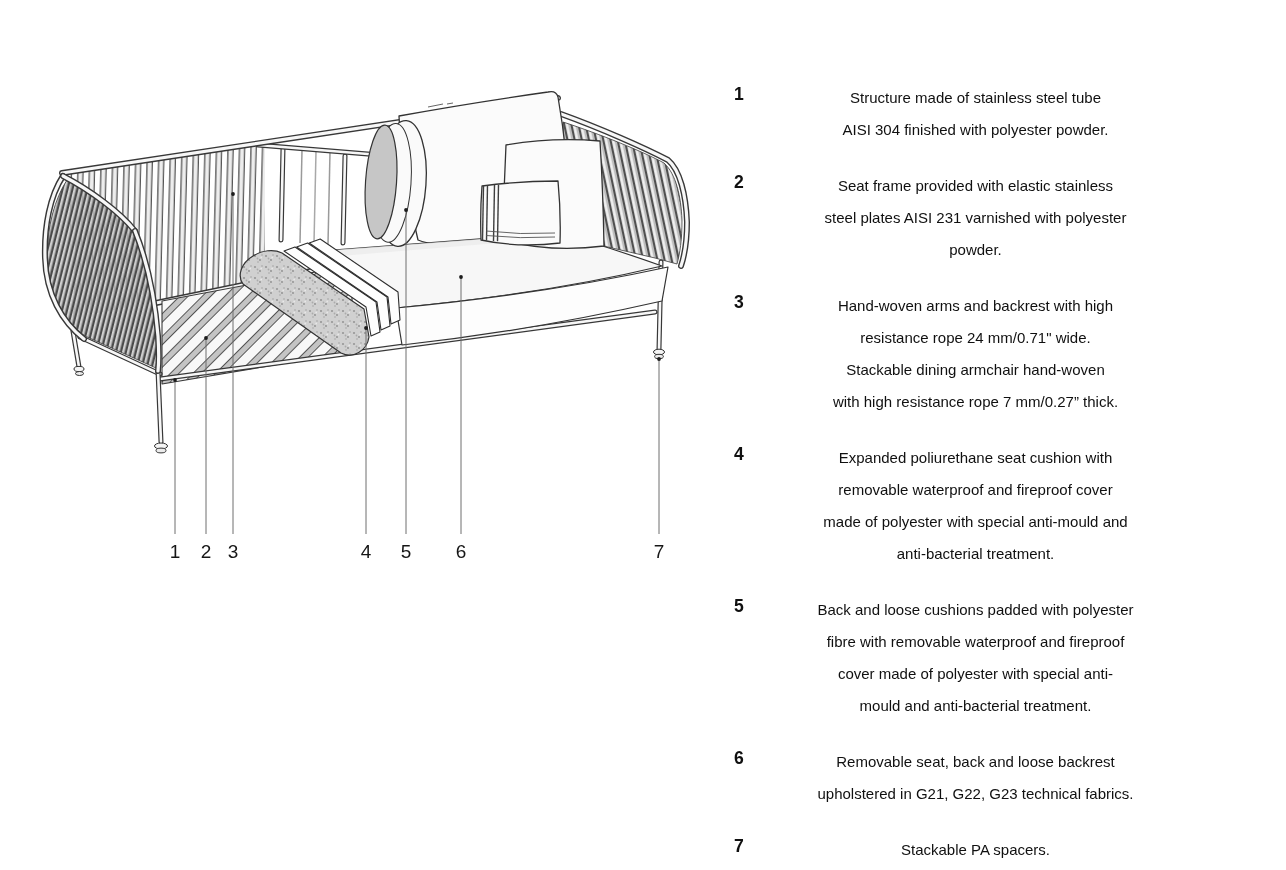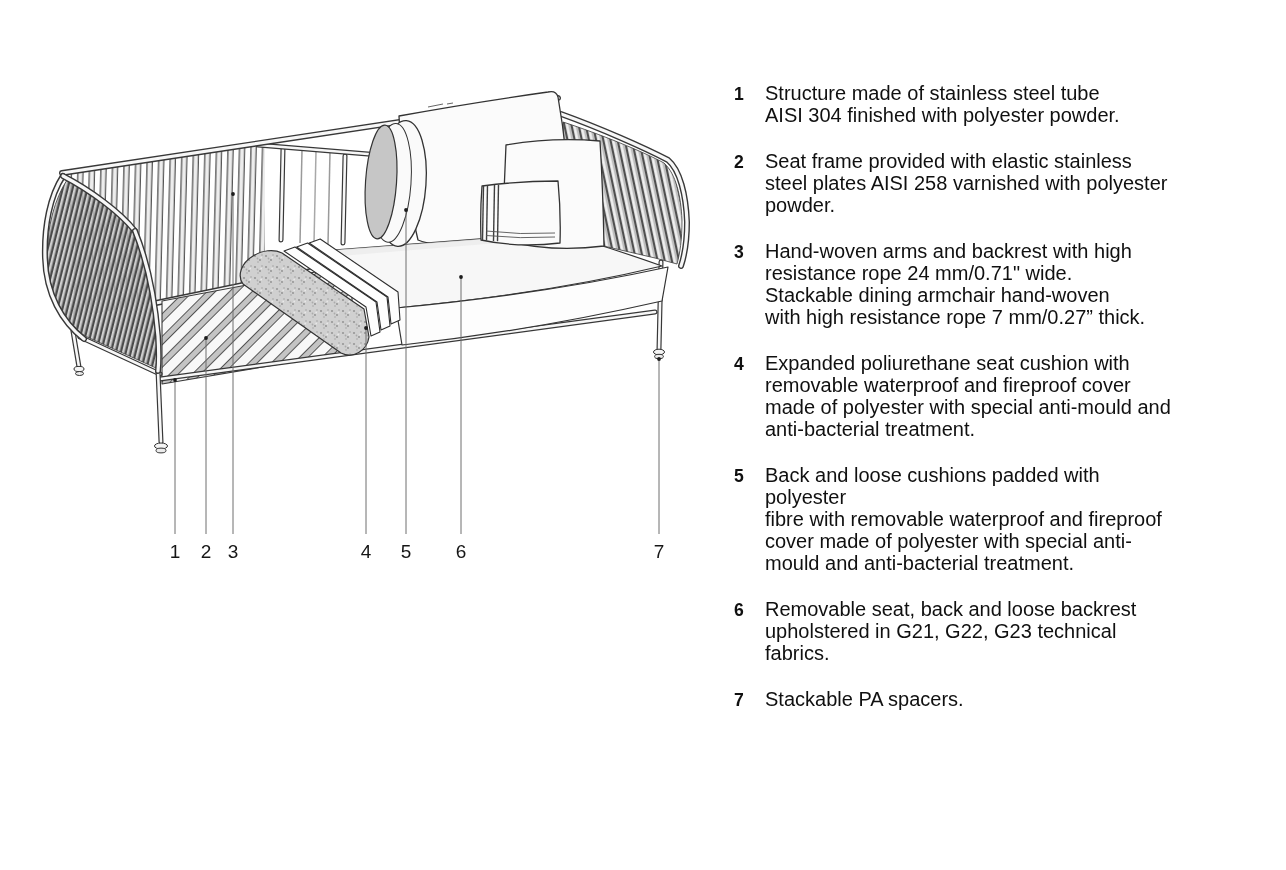--- a/index.html
+++ b/index.html
@@ -12,21 +12,21 @@
   .to-s{fill:none;stroke:#383838;stroke-width:5;stroke-linecap:round;}
   .ti-s{fill:none;stroke:#f7f7f7;stroke-width:2.6;stroke-linecap:round;}
   .outline{fill:none;stroke:#3a3a3a;stroke-width:1.1;stroke-linejoin:round;}
   .soft{fill:#fbfbfb;stroke:#333333;stroke-width:1.3;stroke-linejoin:round;}
   .leader{stroke:#6e6e6e;stroke-width:1;}
   .co{font-family:"Liberation Sans",sans-serif;font-size:19px;fill:#161616;text-anchor:middle;}
   
   .legend{position:absolute;left:734px;top:82px;width:452px;}
   .legend-item{display:flex;margin:0 0 24px 0;}
   .legend-num{flex:none;width:31px;font-weight:700;font-size:17.6px;line-height:24.5px;color:#101010;}
-  .legend-text{flex:1;font-size:20px;line-height:22px;color:#101010;white-space:pre-line;}
+  .legend-text{flex:1;font-size:15px;line-height:32px;color:#101010;white-space:pre-line;text-align:center;}
 </style>
 </head>
 <body>
 
 <div class="page">
 
   <div class="figure-wrap">
   <svg width="720" height="580" viewBox="0 0 720 580">
     <defs>
 
@@ -225,21 +225,21 @@
 
   <div class="legend">
     <div class="legend-item">
       <div class="legend-num">1</div>
       <div class="legend-text">Structure made of stainless steel tube
 AISI 304 finished with polyester powder.</div>
     </div>
     <div class="legend-item">
       <div class="legend-num">2</div>
       <div class="legend-text">Seat frame provided with elastic stainless
-steel plates AISI 258 varnished with polyester
+steel plates AISI 231 varnished with polyester
 powder.</div>
     </div>
     <div class="legend-item">
       <div class="legend-num">3</div>
       <div class="legend-text">Hand-woven arms and backrest with high
 resistance rope 24 mm/0.71" wide.
 Stackable dining armchair hand-woven
 with high resistance rope 7 mm/0.27” thick.</div>
     </div>
     <div class="legend-item">

